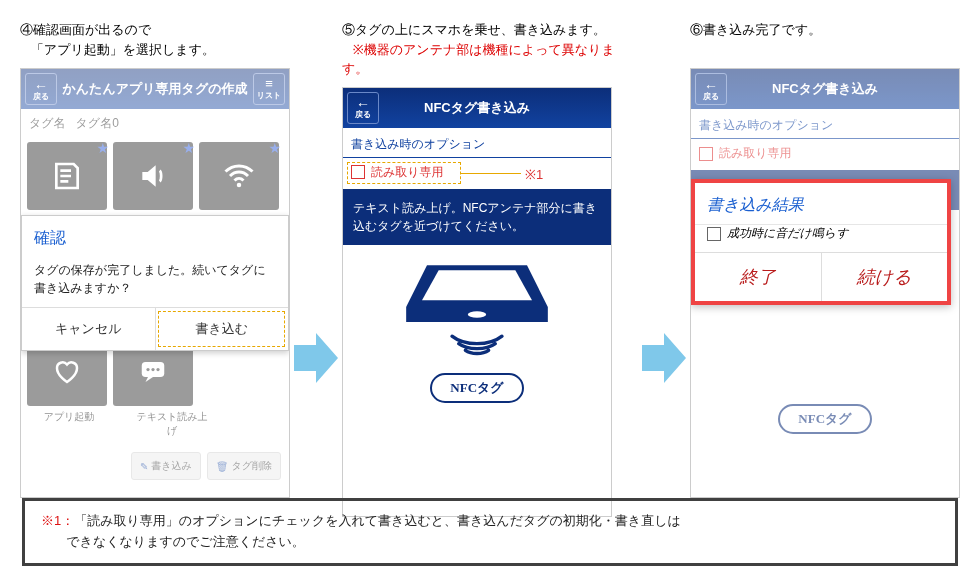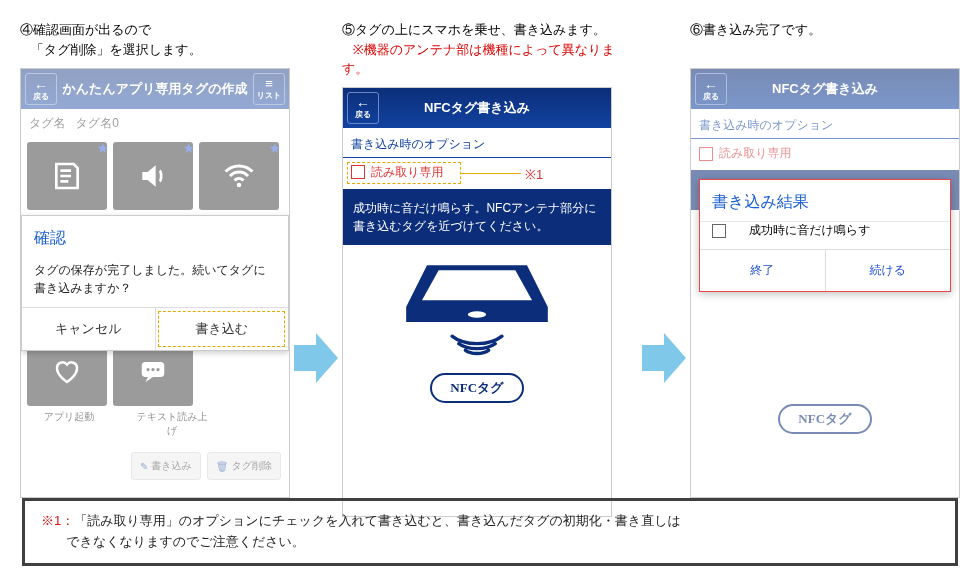--- a/index.html
+++ b/index.html
@@ -50,39 +50,39 @@
   .depth-phone { width: 170px; height: 100px; position: relative; }
   .nfclabel { margin-top: 16px; border: 2px solid #0c2e7a; color: #0c2e7a; font-weight: bold; font-size: 13px; padding: 4px 18px; border-radius: 16px; }
 
   .arrow { align-self: center; margin: 180px 4px 0 4px; }
   .arrow svg { display: block; }
 
   .note { position: absolute; left: 22px; right: 22px; bottom: 16px; border: 3px solid #404040; padding: 10px 16px; }
   .note .redmark { color: #d11; }
   .note p { font-size: 13px; line-height: 1.6; color: #222; }
 
-  .resultdlg { position: absolute; top: 110px; left: 8px; right: 8px; background: #fff; border: 1px solid #ef4444; box-shadow: 0 2px 8px rgba(0,0,0,0.25); }
+  .resultdlg { position: absolute; top: 110px; left: 0; right: 8px; background: #fff; border: 4px solid #ef4444; box-shadow: 0 2px 8px rgba(0,0,0,0.25); font-style: italic; }
   .resultdlg .dlg-title2 { color: #1a5fd0; font-size: 16px; padding: 12px 12px 8px 12px; border-bottom: 1px solid #e6e6e6; }
   .resultdlg .body { font-size: 12px; padding: 10px 12px; line-height: 1.6; color: #222; }
-  .resultdlg .opt { display: flex; align-items: center; gap: 23px; padding: 0 12px 10px 12px; font-size: 12px; }
+  .resultdlg .opt { display: flex; align-items: center; gap: 6px; padding: 0 12px 10px 12px; font-size: 12px; }
   .resultdlg .btns { display: flex; border-top: 1px solid #ddd; }
-  .resultdlg .btn { flex: 1; text-align: center; padding: 12px 0; font-size: 12px; color: #1d4ed8; }
+  .resultdlg .btn { flex: 1; text-align: center; padding: 12px 0; font-size: 18px; color: #b91c1c; }
   .resultdlg .btn + .btn { border-left: 1px solid #ddd; }
   .dimmed { opacity: 0.55; }
   .bgphone { position: absolute; top: 0; left: 0; right: 0; bottom: 0; }
 </style>
 </head>
 <body>
 
 <div class="stage">
 
   <div class="col">
     <div class="caption">
       <span>④</span><span>確認画面が出るので</span><br>
-      &nbsp;&nbsp;&nbsp;<span>「タグ削除」を選択します。</span>
+      &nbsp;&nbsp;&nbsp;<span>「アプリ起動」を選択します。</span>
     </div>
     <div class="phone">
       <div class="navbar">
         <div class="back">
           <span class="arr">←</span>
           <span class="txt">戻る</span>
         </div>
         <span>かんたんアプリ専用タグの作成</span>
         <div class="navright">
           <span class="ico">≡</span>
@@ -183,21 +183,21 @@
       </div>
       <div class="section-head">書き込み時のオプション</div>
       <div class="hr"></div>
       <div class="checkrow">
         <span class="cb"></span>
         <span class="redtxt">読み取り専用</span>
         <span class="annot-box"></span>
         <span class="annot-line"></span>
         <span class="annot-mark">※1</span>
       </div>
-      <div class="bluebox">成功時に音だけ鳴らす。NFCアンテナ部分に書き込むタグを近づけてください。</div>
+      <div class="bluebox">テキスト読み上げ。NFCアンテナ部分に書き込むタグを近づけてください。</div>
       <div class="device">
         <svg class="depth-phone" viewBox="0 0 200 120">
           <polygon points="40,10 160,10 185,60 15,60" fill="#0c2e7a"></polygon>
           <polygon points="54,16 146,16 166,52 34,52" fill="#fff"></polygon>
           <polygon points="15,60 185,60 185,78 15,78" fill="#0c2e7a"></polygon>
           <ellipse cx="100" cy="69" rx="11" ry="4" fill="#fff"></ellipse>
           <path d="M70 95c15 12 45 12 60 0M78 104c11 8 33 8 44 0M86 112c7 5 21 5 28 0" fill="none" stroke="#0c2e7a" stroke-width="4" stroke-linecap="round"></path>
         </svg>
         <div class="nfclabel">NFCタグ</div>
       </div>

